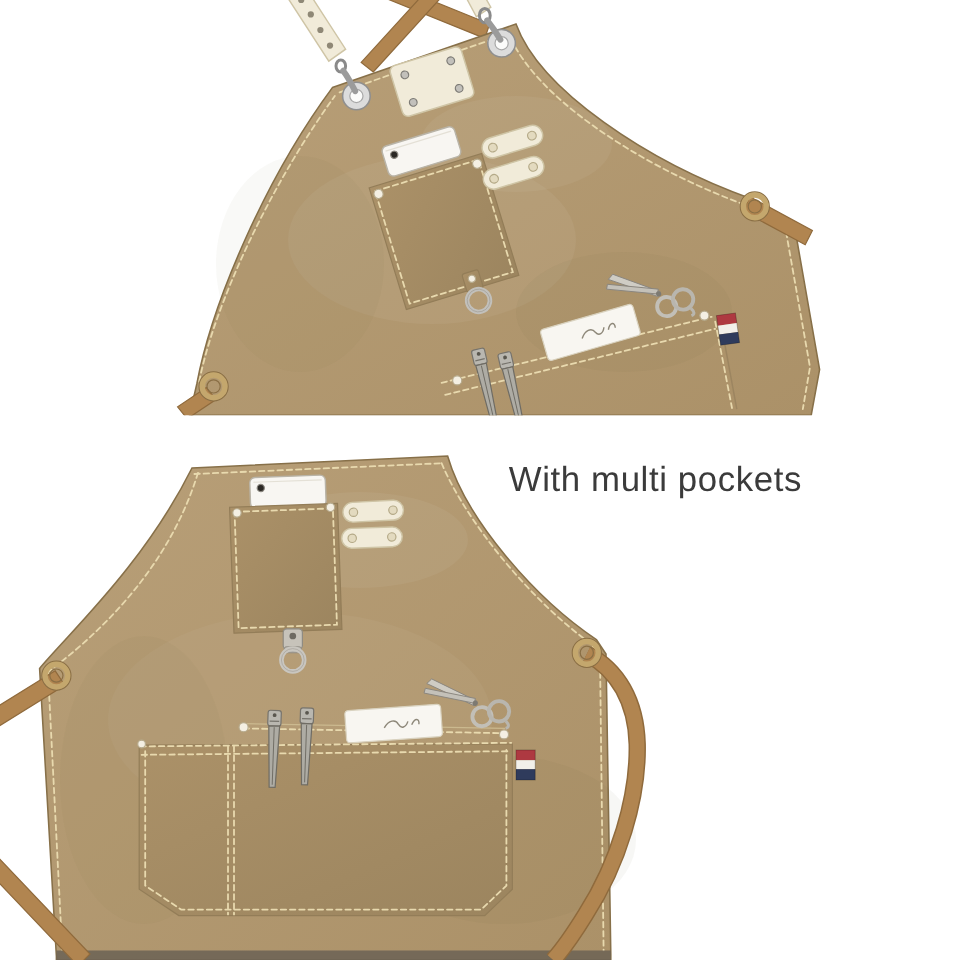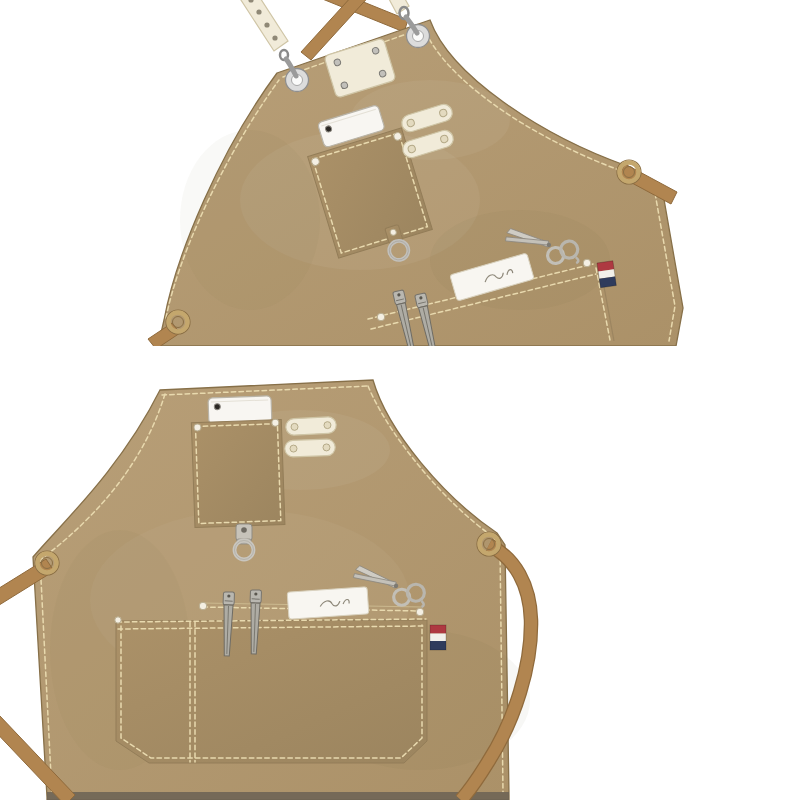--- a/index.html
+++ b/index.html
@@ -233,13 +233,14 @@
       <path d="M 489,545 C 515,558 530,585 531,620 C 532,665 515,720 488,762 C 480,775 470,790 461,800" fill="none" style="stroke:var(--strap-dark)" stroke-width="14.5"></path>
       <path d="M 489,545 C 515,558 530,585 531,620 C 532,665 515,720 488,762 C 480,775 470,790 461,800" fill="none" style="stroke:var(--strap)" stroke-width="12"></path>
       <use href="#brassgrommet" transform="translate(489,544)"></use>
       <polygon class="strap" points="46,559 -12,595 -4,607 54,571"></polygon>
       <polygon class="strap" points="-11,725 65,805 75,795 -1,715"></polygon>
       <use href="#brassgrommet" transform="translate(47,563)"></use>
     </g>
   </g>
 </svg>
 
+<div class="caption">With multi pockets</div>
 </div>
 
 </body></html>

